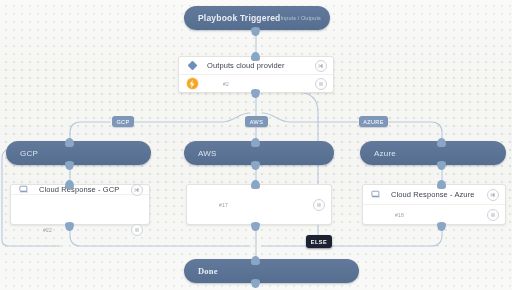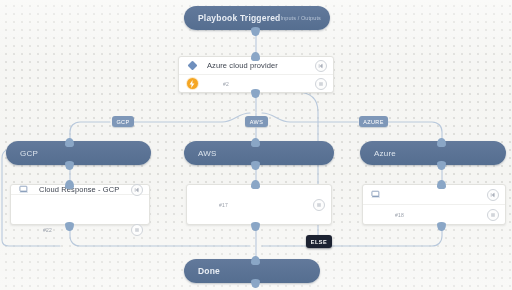--- a/index.html
+++ b/index.html
@@ -222,21 +222,21 @@
       <span class="pill-sub">Inputs / Outputs</span>
     </div>
     <div class="port teardrop-down" style="left:251px; top:27px;"></div>
 
     <div class="port teardrop-up" style="left:251px; top:52px;"></div>
     <div class="card" style="left:178px; top:56px; width:156px; height:37px;">
       <div class="card-row top">
         <span class="card-icon">
           <span class="diamond"></span>
         </span>
-        <span class="card-title">Azure cloud provider</span>
+        <span class="card-title">Outputs cloud provider</span>
         <span class="round-btn">
           <svg width="6" height="6" viewBox="0 0 10 10">
             <path d="M2,2 L2,8 M3.5,5 L7,2 L7,8 Z" fill="#aab0ba" stroke="#aab0ba" stroke-width="1.1" stroke-linejoin="round"></path>
           </svg>
         </span>
       </div>
       <div class="card-row">
         <span class="card-icon">
           <span class="bolt-badge">
             <svg width="6" height="8" viewBox="0 0 6 8">
@@ -327,20 +327,21 @@
 
     <div class="port teardrop-up" style="left:437px; top:180px;"></div>
     <div class="card" style="left:362px; top:184px; width:144px; height:41px;">
       <div class="card-row top">
         <span class="card-icon doc-icon">
           <svg width="10" height="9" viewBox="0 0 12 11">
             <rect x="1" y="1.5" width="8.5" height="6" rx="0.8" fill="#ffffff" stroke="#7d93b3" stroke-width="1"></rect>
             <path d="M0.5,9 L11,9 L9.5,7.5 L2,7.5 Z" fill="#7d93b3"></path>
           </svg>
         </span>
+        <span class="card-title">Cloud Response - Azure</span>
         <span class="round-btn">
           <svg width="6" height="6" viewBox="0 0 10 10">
             <path d="M2,2 L2,8 M3.5,5 L7,2 L7,8 Z" fill="#aab0ba" stroke="#aab0ba" stroke-width="1.1" stroke-linejoin="round"></path>
           </svg>
         </span>
       </div>
       <div class="card-row">
         <span class="card-id">#18</span>
         <span class="round-btn">
           <svg width="6" height="6" viewBox="0 0 10 10">
@@ -350,19 +351,19 @@
         </span>
       </div>
     </div>
     <div class="port teardrop-down" style="left:437px; top:222px;"></div>
 
     <div class="else-badge" style="left:306px; top:235px; width:26px; height:13px;">
       <span>ELSE</span>
     </div>
 
     <div class="port teardrop-up" style="left:251px; top:256px;"></div>
-    <div class="pill" style="left:184px; top:259px; width:136px; height:24px;">
+    <div class="pill" style="left:184px; top:259px; width:175px; height:24px;font-family:Liberation Serif, serif;">
       <span class="pill-label">Done</span>
     </div>
     <div class="port teardrop-down" style="left:251px; top:279px;"></div>
 
   </div>
 </div>
 
 </body></html>

